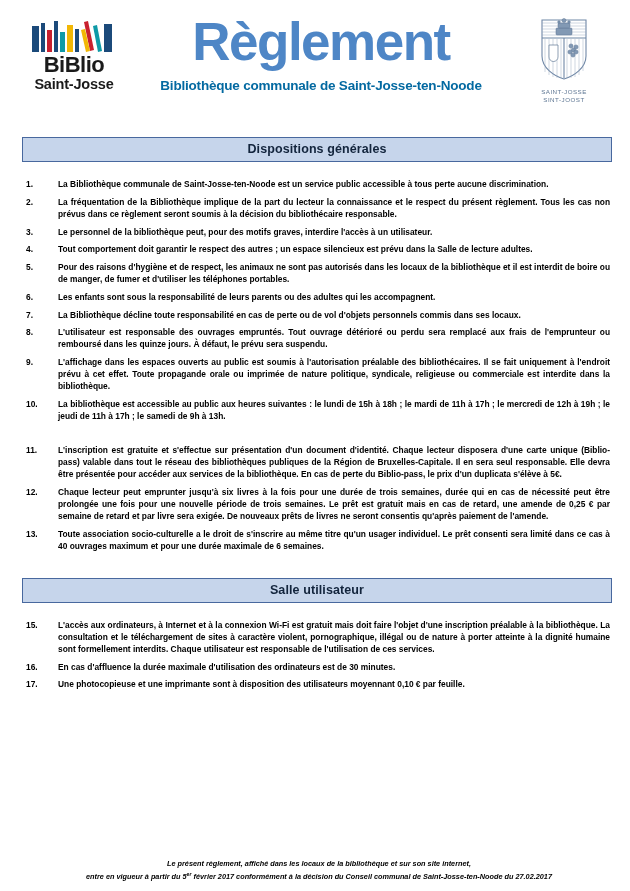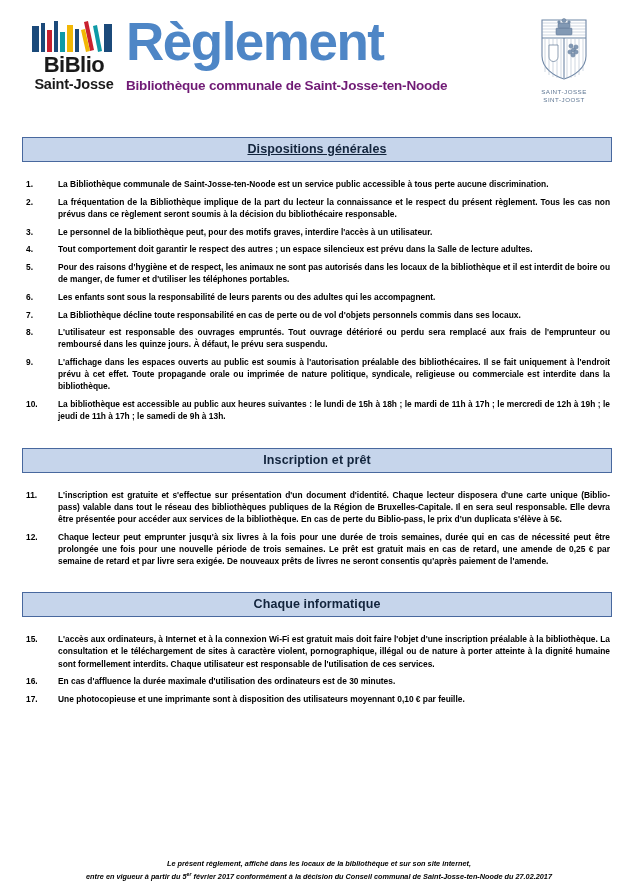--- a/index.html
+++ b/index.html
@@ -52,35 +52,35 @@
     font-weight: bold;
     letter-spacing: -0.2px;
     color: #1a1a1a;
     display: block;
     margin-top: 1px;
   }
 
   
   .title-block {
     flex: 1 1 auto;
-    text-align: left;
+    text-align: center;
     padding-top: 4px;
   }
   .doc-title {
     font-size: 53px;
     font-weight: bold;
     color: #4e86c6;
     letter-spacing: -1.5px;
     line-height: 1.05;
     margin: 0;
   }
   .doc-subtitle {
     font-size: 13.5px;
     font-weight: bold;
-    color: #701a75;
+    color: #0369a1;
     letter-spacing: -0.2px;
     margin: 8px 0 0 0;
   }
 
   
   .arms-logo {
     width: 96px;
     flex: 0 0 96px;
     text-align: center;
     padding-top: 6px;
@@ -101,21 +101,21 @@
   .section-header {
     background: #c6d5eb;
     border: 1.5px solid #48689e;
     text-align: center;
     font-size: 12.5px;
     font-weight: bold;
     color: #12243c;
     padding: 4px 0 5px 0;
     letter-spacing: 0.1px;
   }
-  .section-header.sec-1 { margin-top: 15px; text-decoration: underline; }
+  .section-header.sec-1 { margin-top: 15px; }
   .section-header.sec-2 { margin-top: 25px; }
   .section-header.sec-3 { margin-top: 25px; }
 
   ol.rules {
     list-style: none;
     margin: 0;
     padding: 0;
   }
   .rules-wrap { padding-top: 16px; }
 
@@ -278,35 +278,38 @@
         <span class="num">9.</span>
         <span class="body">L'affichage dans les espaces ouverts au public est soumis à l'autorisation préalable des bibliothécaires. Il se fait uniquement à l'endroit prévu à cet effet. Toute propagande orale ou imprimée de nature politique, syndicale, religieuse ou commerciale est interdite dans la bibliothèque.</span>
       </li>
       <li class="rule">
         <span class="num">10.</span>
         <span class="body">La bibliothèque est accessible au public aux heures suivantes : le lundi de 15h à 18h ; le mardi de 11h à 17h ; le mercredi de 12h à 19h ; le jeudi de 11h à 17h ; le samedi de 9h à 13h.</span>
       </li>
     </ol>
   </div>
 
-  <div class="section-header sec-2">Inscription et prêt</div>
   <div class="rules-wrap">
     <ol class="rules">
       <li class="rule">
         <span class="num">11.</span>
         <span class="body">L'inscription est gratuite et s'effectue sur présentation d'un document d'identité. Chaque lecteur disposera d'une carte unique (Biblio-pass) valable dans tout le réseau des bibliothèques publiques de la Région de Bruxelles-Capitale. Il en sera seul responsable. Elle devra être présentée pour accéder aux services de la bibliothèque. En cas de perte du Biblio-pass, le prix d'un duplicata s'élève à 5€.</span>
       </li>
       <li class="rule">
         <span class="num">12.</span>
         <span class="body">Chaque lecteur peut emprunter jusqu'à six livres à la fois pour une durée de trois semaines, durée qui en cas de nécessité peut être prolongée une fois pour une nouvelle période de trois semaines. Le prêt est gratuit mais en cas de retard, une amende de 0,25 € par semaine de retard et par livre sera exigée. De nouveaux prêts de livres ne seront consentis qu'après paiement de l'amende.</span>
       </li>
+      <li class="rule">
+        <span class="num">13.</span>
+        <span class="body">Toute association socio-culturelle a le droit de s'inscrire au même titre qu'un usager individuel. Le prêt consenti sera limité dans ce cas à 40 ouvrages maximum et pour une durée maximale de 6 semaines.</span>
+      </li>
     </ol>
   </div>
 
-  <div class="section-header sec-3">Chaque informatique</div>
+  <div class="section-header sec-3">Salle utilisateur</div>
   <div class="rules-wrap">
     <ol class="rules">
       <li class="rule">
         <span class="num">15.</span>
         <span class="body">L'accès aux ordinateurs, à Internet et à la connexion Wi-Fi est gratuit mais doit faire l'objet d'une inscription préalable à la bibliothèque. La consultation et le téléchargement de sites à caractère violent, pornographique, illégal ou de nature à porter atteinte à la dignité humaine sont formellement interdits. Chaque utilisateur est responsable de l'utilisation de ces services.</span>
       </li>
       <li class="rule">
         <span class="num">16.</span>
         <span class="body">En cas d'affluence la durée maximale d'utilisation des ordinateurs est de 30 minutes.</span>
       </li>

